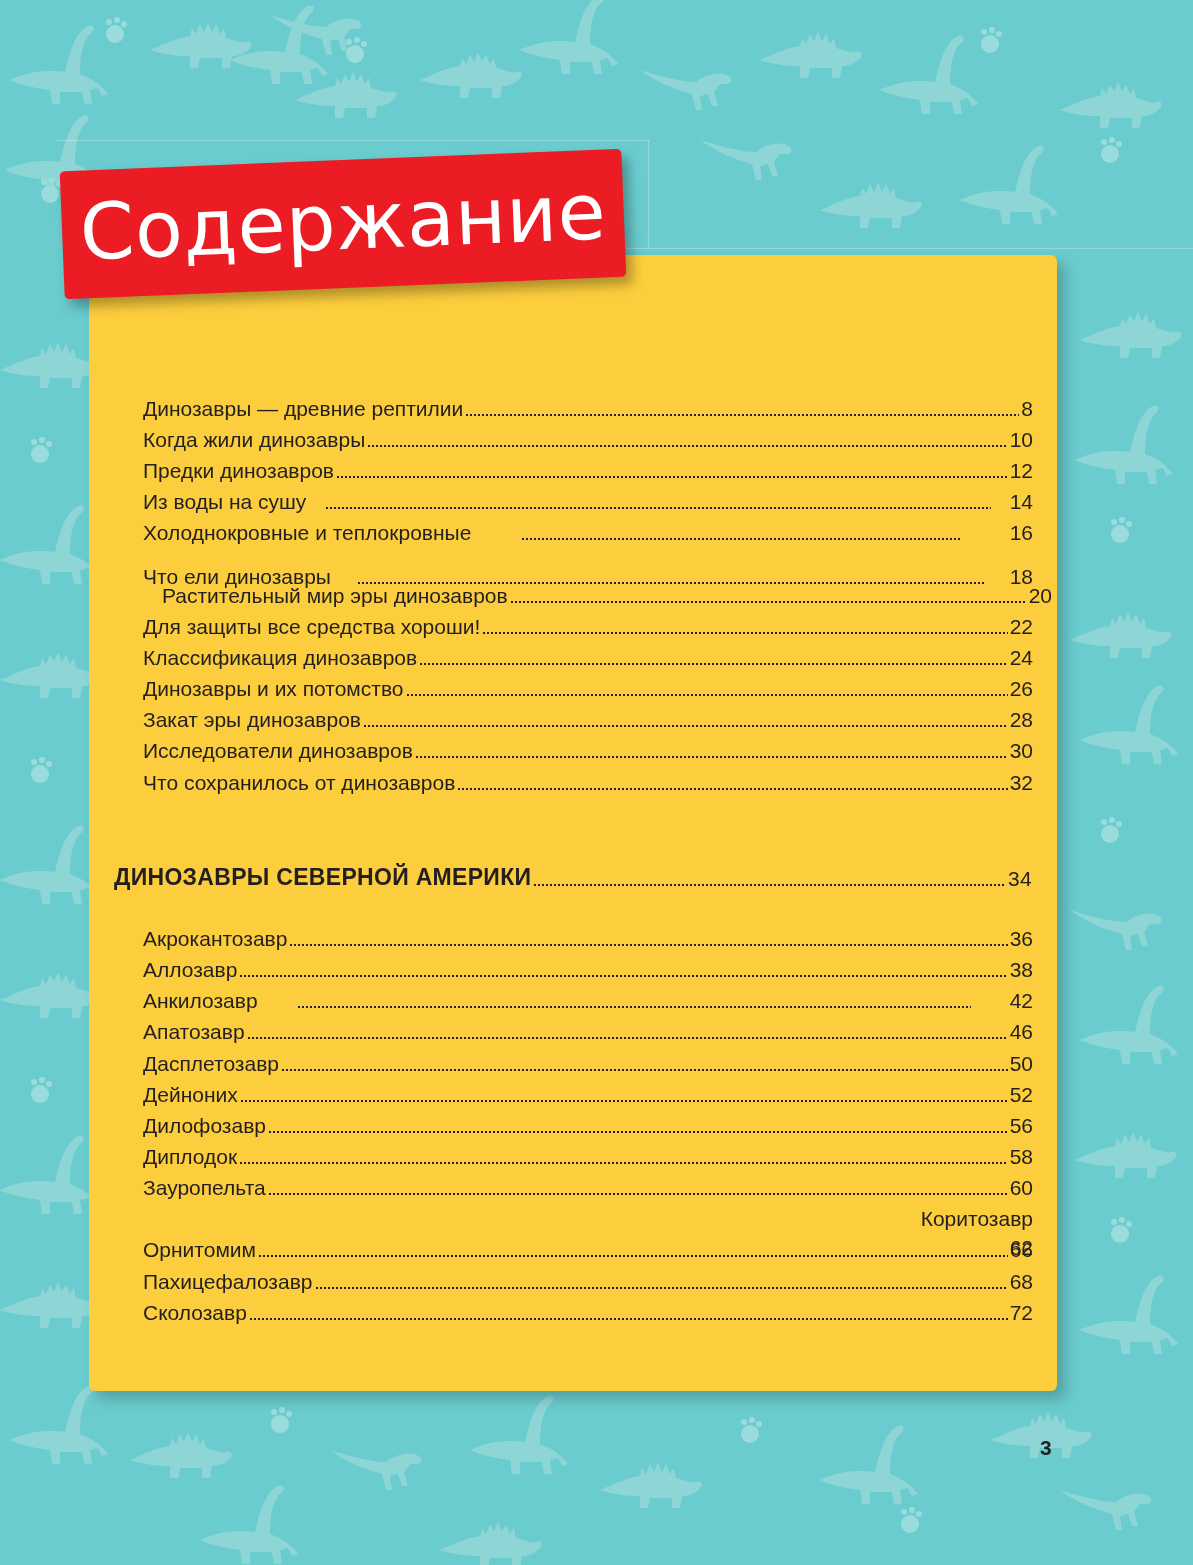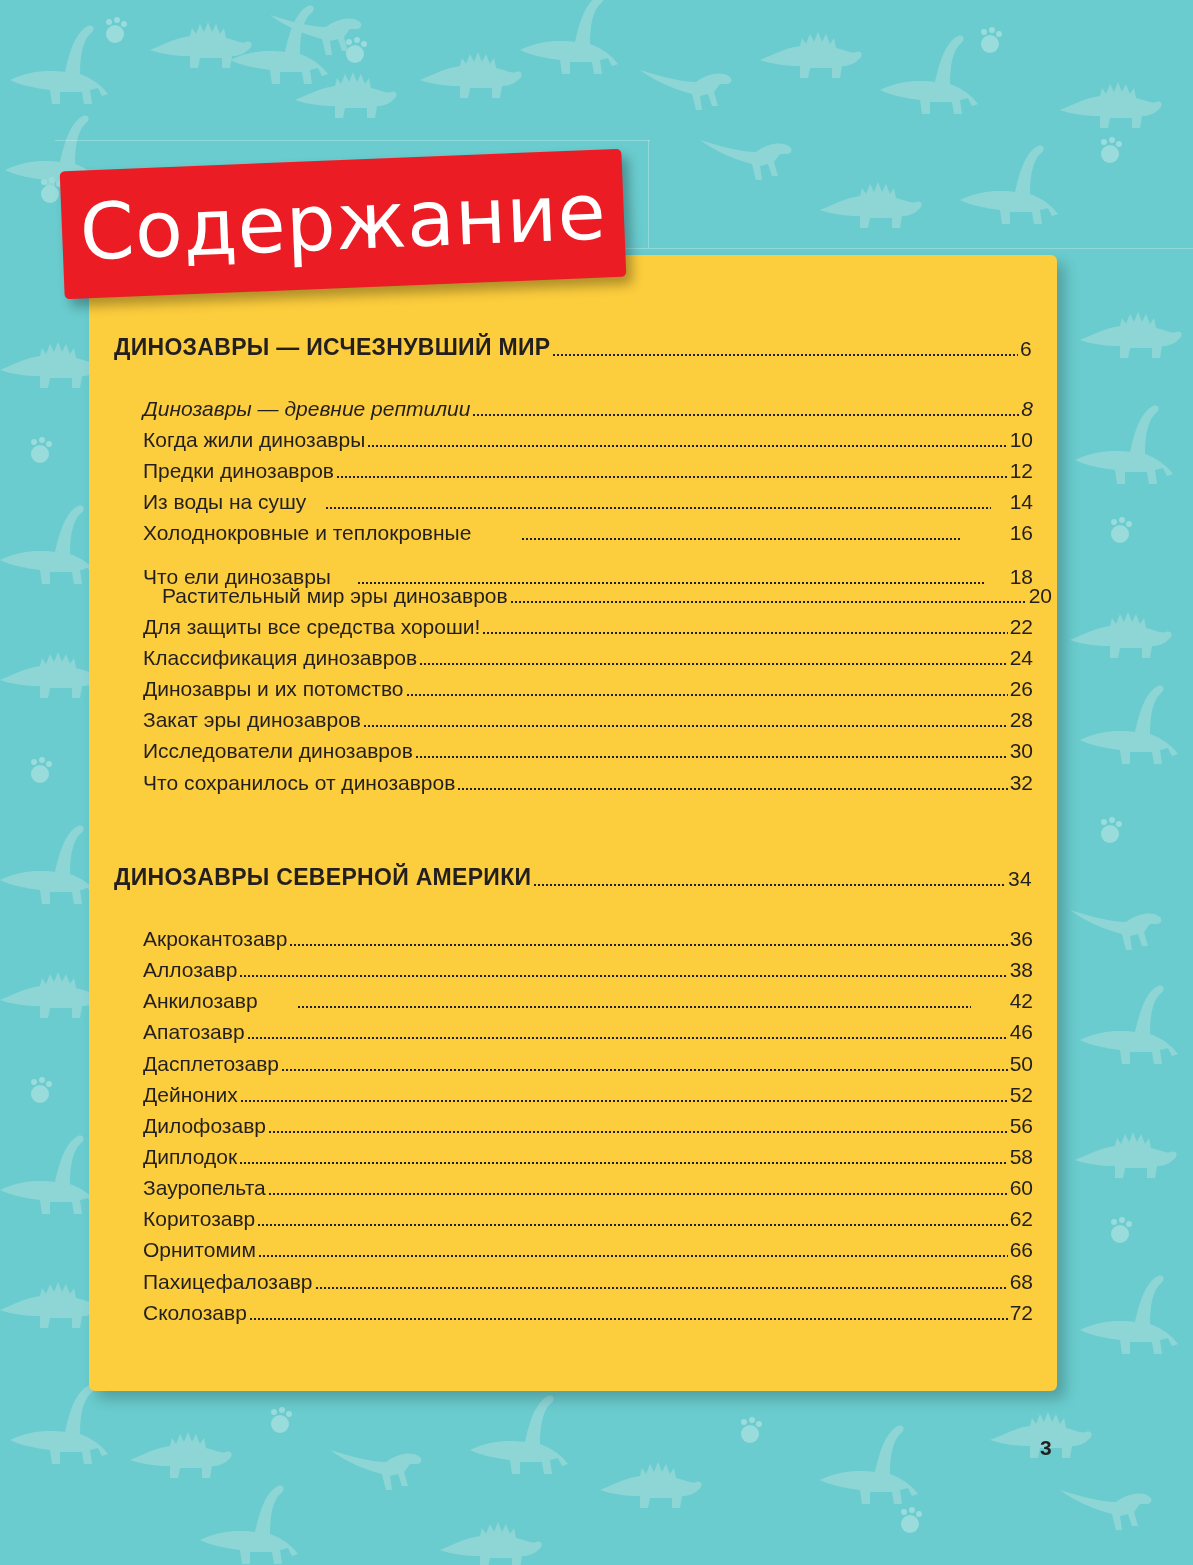--- a/index.html
+++ b/index.html
@@ -139,27 +139,22 @@
 <div class="guide-line" style="left:620px; top:248px; width:573px; height:1px;"></div>
 
 <div class="panel"></div>
 
 <div class="title-tag">
   <span>Содержание</span>
 </div>
 
 <div class="toc">
 
-  <div class="row section" style="top:334px;">
-    <span class="label">ДИНОЗАВРЫ — ИСЧЕЗНУВШИЙ МИР</span>
-    <span class="leader"></span>
-    <span class="page">6</span>
-  </div>
-
-  <div class="row item" style="top:397px;font-style:italic;">
+
+  <div class="row item" style="top:397px;">
     <span class="label">Динозавры — древние рептилии</span>
     <span class="leader"></span>
     <span class="page">8</span>
   </div>
   <div class="row item" style="top:428px;">
     <span class="label">Когда жили динозавры</span>
     <span class="leader"></span>
     <span class="page">10</span>
   </div>
   <div class="row item" style="top:459px;">
@@ -262,21 +257,21 @@
   <div class="row item" style="top:1145px;">
     <span class="label">Диплодок</span>
     <span class="leader"></span>
     <span class="page">58</span>
   </div>
   <div class="row item" style="top:1176px;">
     <span class="label">Зауропельта</span>
     <span class="leader"></span>
     <span class="page">60</span>
   </div>
-  <div class="row item" style="top:1207px;">
+  <div class="row item" style="top:1207px;flex-direction:column;">
     <span class="label">Коритозавр</span>
     <span class="leader"></span>
     <span class="page">62</span>
   </div>
   <div class="row item" style="top:1238px;justify-content:center;">
     <span class="label">Орнитомим</span>
     <span class="leader"></span>
     <span class="page">66</span>
   </div>
   <div class="row item" style="top:1270px;">

